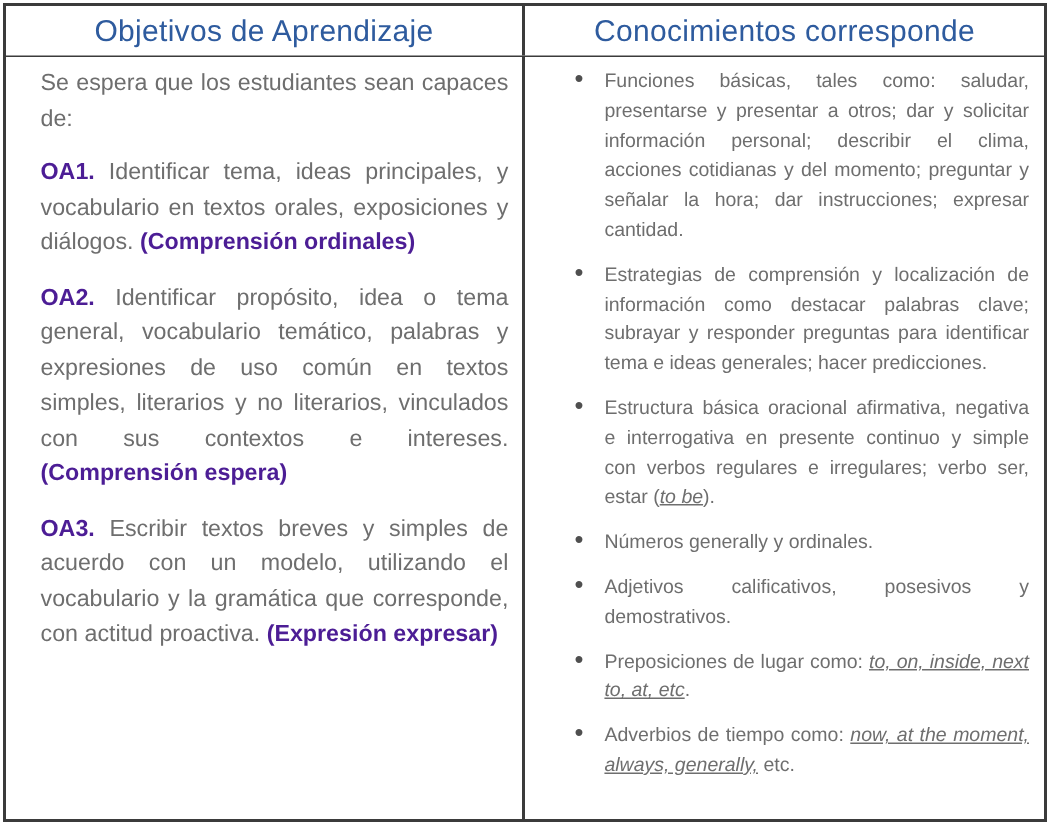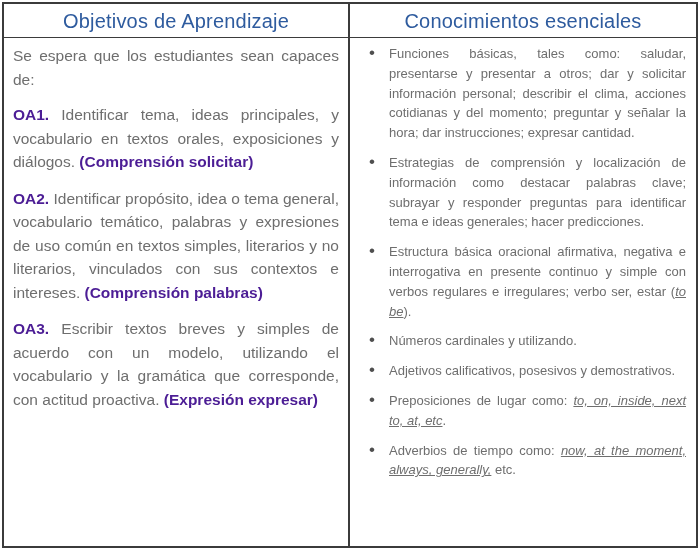--- a/index.html
+++ b/index.html
@@ -37,20 +37,21 @@
   .header-cell.left { border-right: 2px solid #3b3b3b; }
   .body-row {
     display: flex;
     flex: 1 1 auto;
     min-height: 0;
   }
   .col {
     box-sizing: border-box;
     width: 50%;
     overflow: hidden;
+    margin-left: 14px;
   }
   .left-col {
     border-right: 2px solid #3b3b3b;
     padding: 6px 9px 4px 9px;
     color: #6e6e6e;
     font-size: 15.5px;
     line-height: 23.5px;
     text-align: justify;
   }
   .left-col p { margin: 0 0 13px 0; }
@@ -82,36 +83,36 @@
     font-size: 17px;
   }
   ul.bullets li i { font-style: italic; text-decoration: underline; }
 </style>
 </head>
 <body>
 
 <div class="doc">
   <div class="header-row">
     <div class="header-cell left">Objetivos de Aprendizaje</div>
-    <div class="header-cell right">Conocimientos esenciales</div>
+    <div class="header-cell right">Conocimientos corresponde</div>
   </div>
   <div class="body-row">
     <div class="col left-col">
       <p class="intro">Se espera que los estudiantes sean capaces de:</p>
       <div id="oa-list">
-          <p><b>OA1.</b> Identificar tema, ideas principales, y vocabulario en textos orales, exposiciones y diálogos. <b>(Comprensión solicitar)</b></p>
-          <p><b>OA2.</b> Identificar propósito, idea o tema general, vocabulario temático, palabras y expresiones de uso común en textos simples, literarios y no literarios, vinculados con sus contextos e intereses. <b>(Comprensión palabras)</b></p>
+          <p><b>OA1.</b> Identificar tema, ideas principales, y vocabulario en textos orales, exposiciones y diálogos. <b>(Comprensión ordinales)</b></p>
+          <p><b>OA2.</b> Identificar propósito, idea o tema general, vocabulario temático, palabras y expresiones de uso común en textos simples, literarios y no literarios, vinculados con sus contextos e intereses. <b>(Comprensión espera)</b></p>
           <p><b>OA3.</b> Escribir textos breves y simples de acuerdo con un modelo, utilizando el vocabulario y la gramática que corresponde, con actitud proactiva. <b>(Expresión expresar)</b></p>
         </div>
     </div>
     <div class="col right-col">
       <ul class="bullets" id="bullet-list">
           <li>Funciones básicas, tales como: saludar, presentarse y presentar a otros; dar y solicitar información personal; describir el clima, acciones cotidianas y del momento; preguntar y señalar la hora; dar instrucciones; expresar cantidad.</li>
           <li>Estrategias de comprensión y localización de información como destacar palabras clave; subrayar y responder preguntas para identificar tema e ideas generales; hacer predicciones.</li>
           <li>Estructura básica oracional afirmativa, negativa e interrogativa en presente continuo y simple con verbos regulares e irregulares; verbo ser, estar (<i>to be</i>).</li>
-          <li>Números cardinales y utilizando.</li>
+          <li>Números generally y ordinales.</li>
           <li>Adjetivos calificativos, posesivos y demostrativos.</li>
           <li>Preposiciones de lugar como: <i>to, on, inside, next to, at, etc</i>.</li>
           <li>Adverbios de tiempo como: <i>now, at the moment, always, generally,</i> etc.</li>
         </ul>
     </div>
   </div>
 </div>
 
 </body></html>

